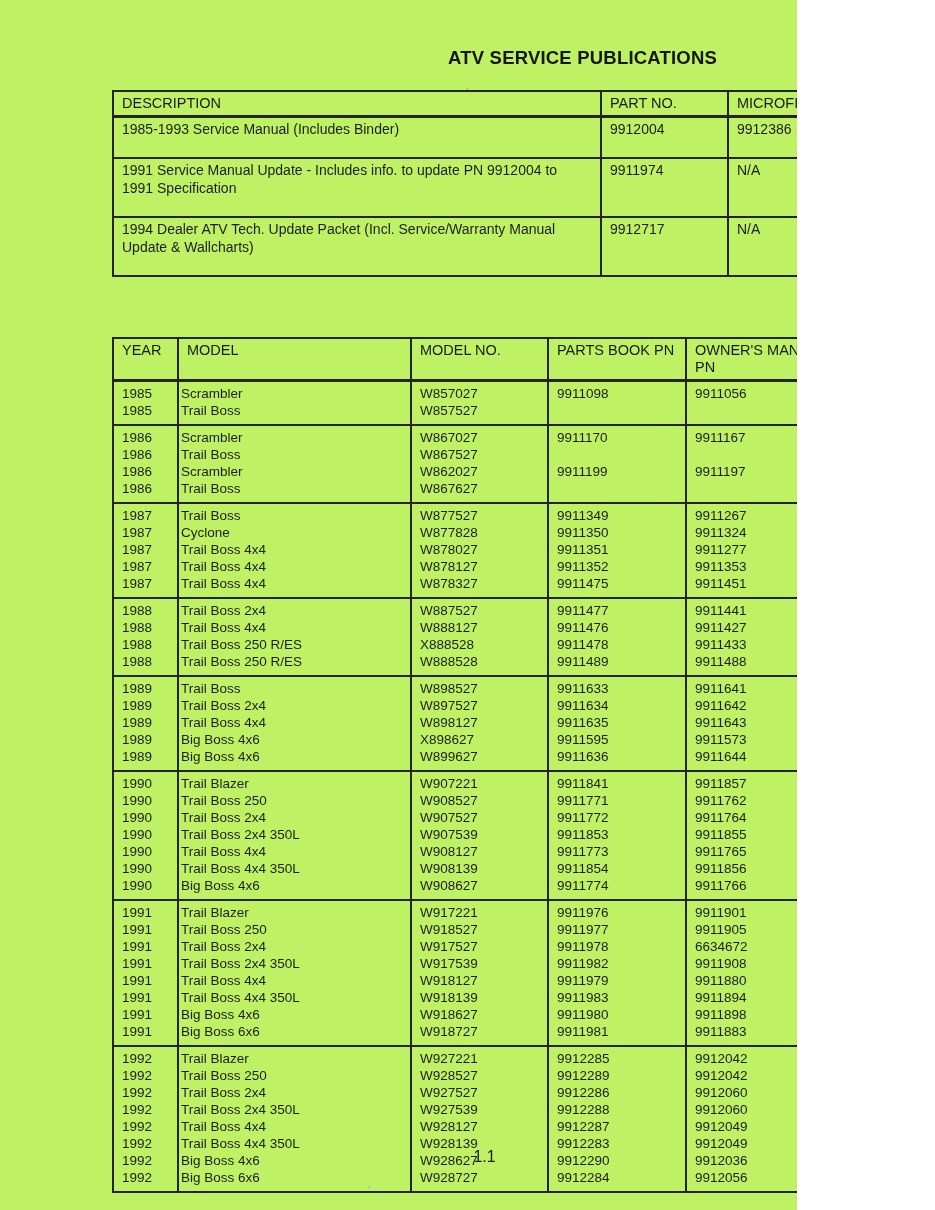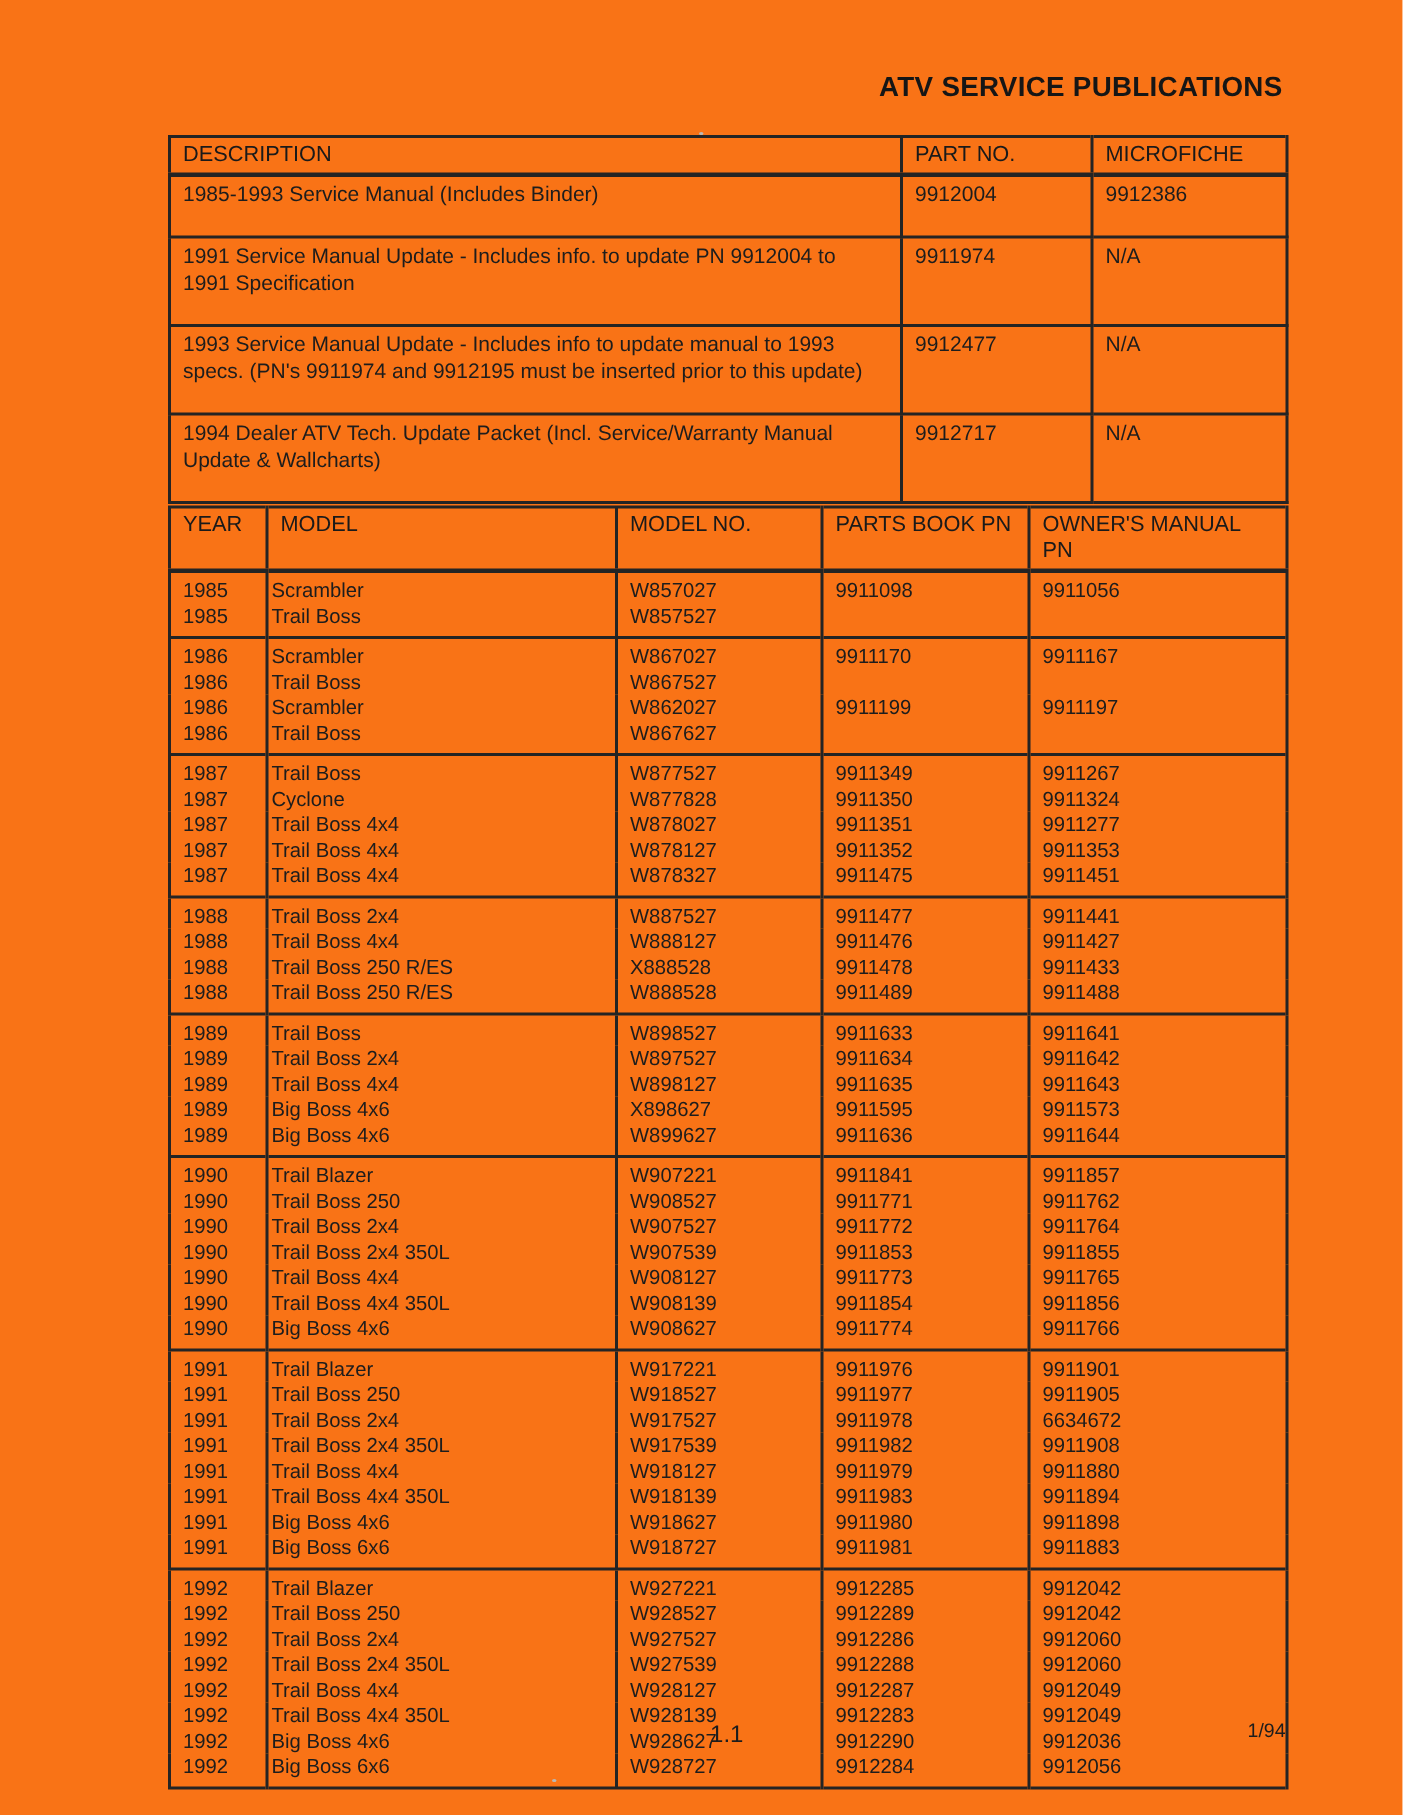--- a/index.html
+++ b/index.html
@@ -1,20 +1,20 @@
 <!DOCTYPE html>
 <html><head>
 <meta charset="utf-8">
 <style>
   html, body { margin: 0; padding: 0; background: #ffffff; }
   .page {
     position: relative;
-    width: 935px;
+    width: 797px;
     height: 1210px;
-    background: #f97316;
+    background: #bef264;
     font-family: "Liberation Sans", sans-serif;
     color: #1d1d1d;
     overflow: hidden;
   }
   .doc-title {
     position: absolute;
     top: 47px;
     right: 80px;
     font-size: 18.5px;
     font-weight: bold;
@@ -118,25 +118,20 @@
     </thead>
     <tbody id="pub-body">
         <tr>
           <td>1985-1993 Service Manual (Includes Binder)</td>
           <td>9912004</td>
           <td>9912386</td>
         </tr>
         <tr>
           <td>1991 Service Manual Update - Includes info. to update PN 9912004 to 1991 Specification</td>
           <td>9911974</td>
-          <td>N/A</td>
-        </tr>
-        <tr>
-          <td>1993 Service Manual Update - Includes info to update manual to 1993 specs. (PN's 9911974 and 9912195 must be inserted prior to this update)</td>
-          <td>9912477</td>
           <td>N/A</td>
         </tr>
         <tr>
           <td>1994 Dealer ATV Tech. Update Packet (Incl. Service/Warranty Manual Update &amp; Wallcharts)</td>
           <td>9912717</td>
           <td>N/A</td>
         </tr>
       </tbody>
   </table>
 

